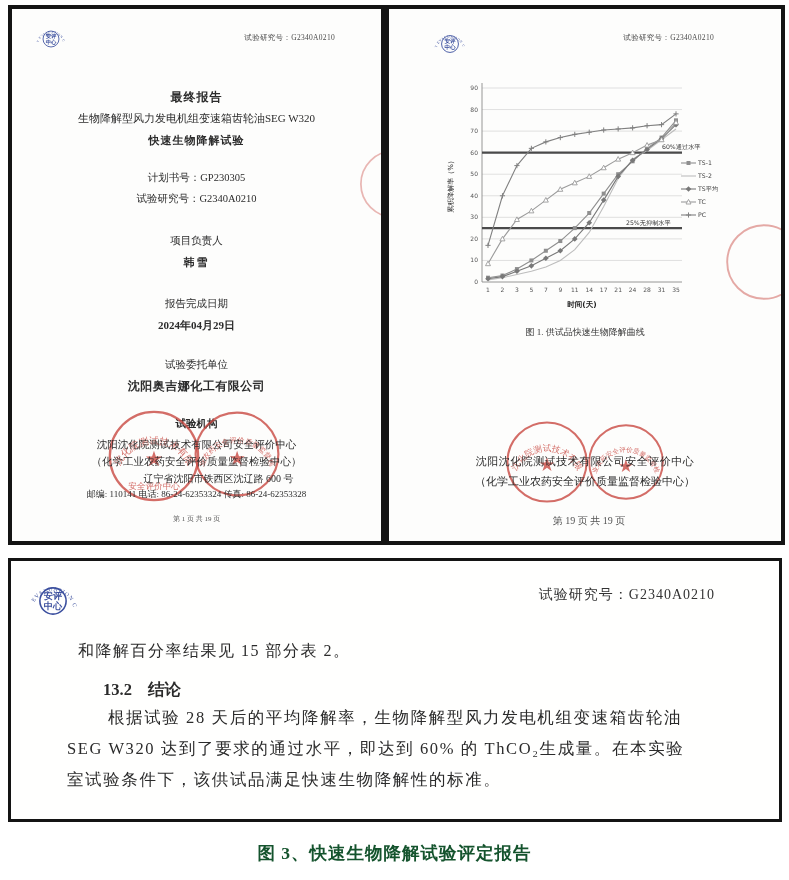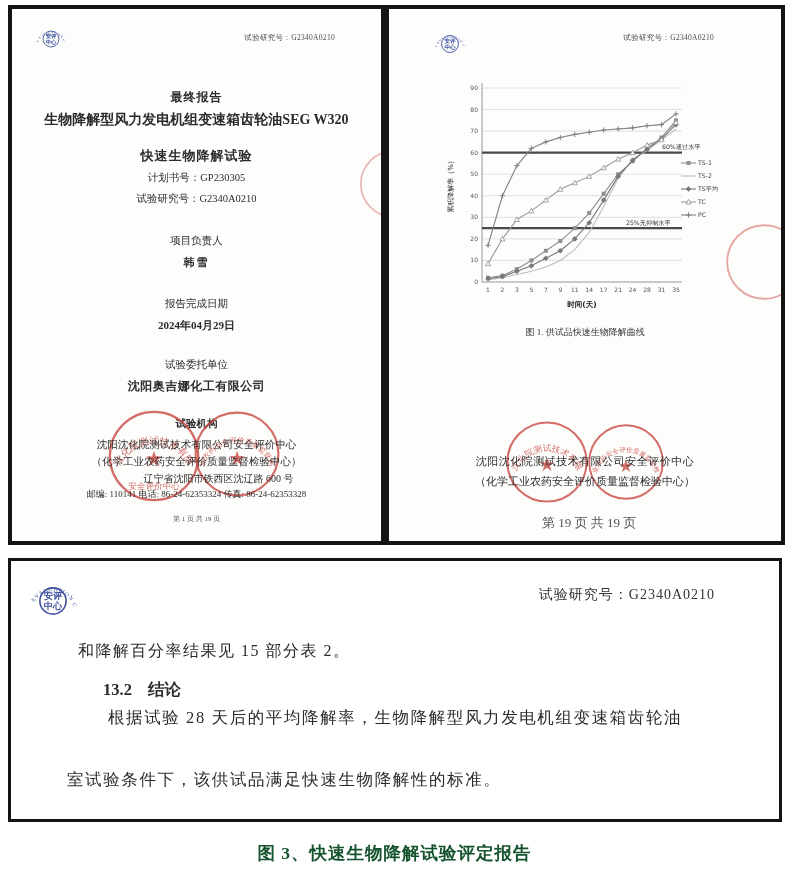--- a/index.html
+++ b/index.html
@@ -20,42 +20,42 @@
   .c{position:absolute;left:0;right:0;text-align:center;}
   .hdr-ref{position:absolute;font-size:7.5px;color:#4a4a4a;letter-spacing:.3px;}
   #page1 .hdr-ref{top:24px;right:46px;}
   #page2 .hdr-ref{top:24px;right:67px;}
   .logo{position:absolute;}
   #page1 .logo{left:22px;top:13px;width:34px;height:34px;}
   #page2 .logo{left:43px;top:17px;width:36px;height:36px;}
   #page3 .logo{left:14px;top:12px;width:56px;height:56px;}
   
   .t-report {top:80px;font-size:12px;font-weight:bold;letter-spacing:1px;}
-  .t-title1 {top:102px;font-size:14px;font-weight:bold;}
-  .t-title2 {top:138px;font-size:13px;font-weight:bold;letter-spacing:1px;text-align:center;}
+  .t-title1 {top:102px;font-size:11px;font-weight:normal;}
+  .t-title2 {top:124px;font-size:11px;font-weight:bold;letter-spacing:1px;text-align:center;}
   .t-plan   {top:162px;font-size:10.5px;}
   .t-study  {top:183px;font-size:10.5px;}
   .t-pilbl  {top:225px;font-size:10.5px;}
   .t-piname {top:246px;font-size:11px;font-weight:bold;letter-spacing:2px;}
   .t-datelbl{top:288px;font-size:10.5px;}
   .t-dateval{top:309px;font-size:11px;font-weight:bold;}
   .t-splbl  {top:349px;font-size:10.5px;}
   .t-spname {top:369px;font-size:12px;font-weight:bold;letter-spacing:.5px;}
   .t-lablbl {top:408px;font-size:10.5px;font-weight:bold;}
   .t-labnm  {top:429px;font-size:10.5px;z-index:3;}
   .t-labal  {top:446px;font-size:10.5px;z-index:3;}
   .t-labad  {top:463px;font-size:10px;z-index:3;padding-left:44px;}
   .t-labct  {top:479px;font-size:9px;z-index:3;}
   .t-foot   {top:505px;font-size:7px;color:#555;}
   
   .chart-wrap{position:absolute;left:55px;top:70px;width:300px;height:245px;}
   .t-figcap {top:317px;font-size:9px;color:#333;}
   .t2-labnm {top:445px;font-size:11px;z-index:3;letter-spacing:.5px;}
   .t2-labal {top:465px;font-size:11px;z-index:3;}
-  .t2-foot  {top:505px;font-size:13px;color:#555;padding-left:8px;}
+  .t2-foot  {top:505px;font-size:10px;color:#555;padding-left:8px;}
   
   .stamp{position:absolute;opacity:.78;z-index:2;}
   .stamp.faint{opacity:.4;}
   #stampA{left:94px;top:399px;width:96px;height:96px;}
   #stampB{left:180px;top:400px;width:90px;height:90px;}
   #stampP1{left:346px;top:139px;width:72px;height:72px;opacity:.38;}
   #stampC{left:115px;top:410px;width:86px;height:86px;}
   #stampD{left:197px;top:413px;width:80px;height:80px;}
   #stampP2{left:335px;top:213px;width:80px;height:80px;opacity:.45;}
   
@@ -312,16 +312,17 @@
     </text>
     <text x="32" y="29.5" text-anchor="middle" font-size="10.5" font-weight="bold" fill="#3b4f9e">安评</text>
     <text x="32" y="41.5" text-anchor="middle" font-size="10.5" font-weight="bold" fill="#3b4f9e">中心</text>
   </svg>
   <div class="p3-ref">试验研究号：G2340A0210</div>
   <div class="p3-intro">和降解百分率结果见 15 部分表 2。</div>
   <div class="p3-head">
     <span class="sec-no">13.2</span><span>结论</span>
   </div>
   <div id="p3l1" class="p3-line">根据试验 28 天后的平均降解率，生物降解型风力发电机组变速箱齿轮油</div>
+  <div id="p3l2" class="p3-line">SEG W320 达到了要求的通过水平，即达到 60% 的 ThCO₂生成量。在本实验</div>
   <div id="p3l3" class="p3-line">室试验条件下，该供试品满足快速生物降解性的标准。</div>
 </div>
 
 <div class="bottom-caption">图 3、快速生物降解试验评定报告</div>
 
 </body></html>

